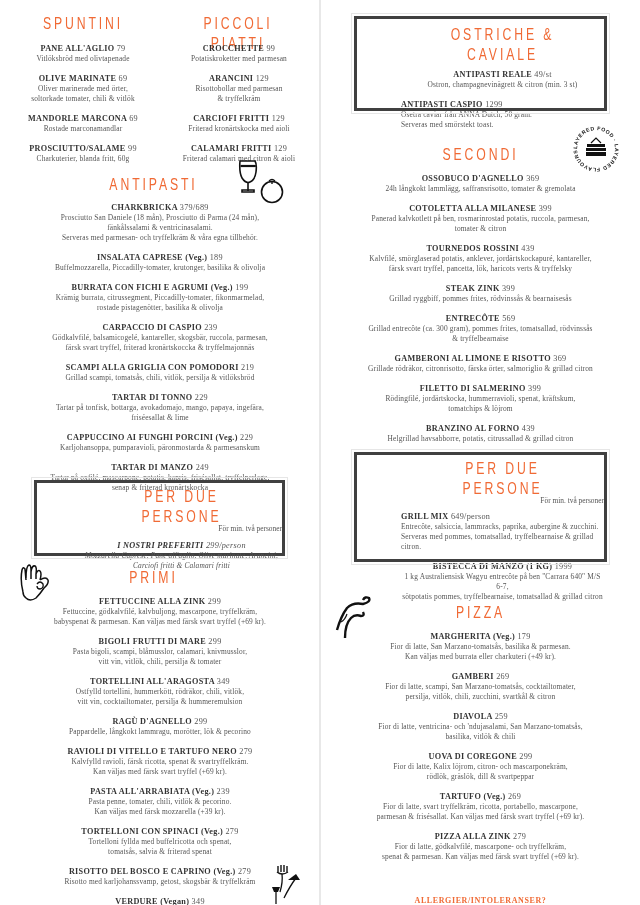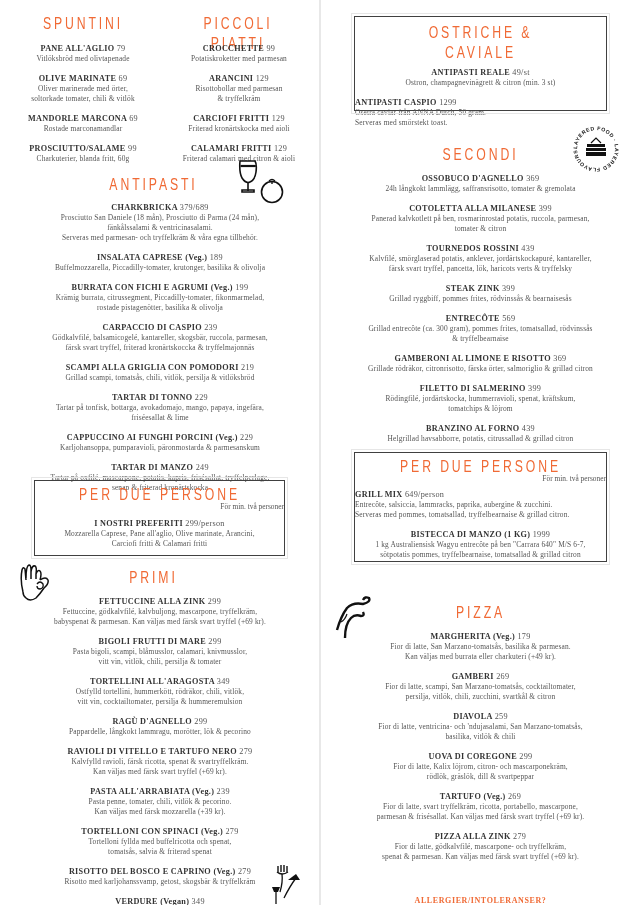--- a/index.html
+++ b/index.html
@@ -17,21 +17,21 @@
       color: #f06a35; letter-spacing: 4px; font-size: 17px; font-weight: 400;
       transform: scaleX(0.72); transform-origin: center;
     }
 
     .col { position: absolute; text-align: center; }
     .item { margin-bottom: 9px; }
     .item .name { font-family: "Liberation Serif", serif; font-weight: 700; font-size: 8.2px; color: #333; letter-spacing: 0.3px; line-height: 11px; }
     .item .price { font-family: "Liberation Serif", serif; font-weight: 400; font-size: 8.2px; color: #555; }
     .item .desc { font-family: "Liberation Serif", serif; font-size: 7.4px; color: #555; line-height: 10px; letter-spacing: 0.15px; }
 
-    .box { position: absolute; border: 1px solid #404040; outline: 1px solid #e6e6e6; outline-offset: 2px; }
+    .box { position: absolute; border: 3px solid #404040; outline: 1px solid #e6e6e6; outline-offset: 2px; padding-left: 44px; }
     .box .heading { position: relative; }
     .subtitle { font-family: "Liberation Serif", serif; font-size: 7.4px; color: #555; text-align: right; }
 
     .allergy { position: absolute; left: 0; right: 0; text-align: center; }
     .allergy .q { font-family: "Liberation Serif", serif; font-weight: 700; font-size: 8px; color: #f06a35; letter-spacing: 0.6px; margin-top: 20px; }
     .allergy .a { font-family: Liberation Sans, sans-serif; font-weight: 700; font-size: 12px; color: #333; letter-spacing: 0.3px; text-align: right; }
 
     svg.doodle { position: absolute; }
   </style>
 </head>
@@ -127,21 +127,21 @@
     <div class="item">
         <div class="name"><span>TARTAR DI MANZO</span> <span class="price">249</span></div>
         <div class="desc">Tartar på oxfilé, mascarpone, potatis, kapris, frisésallat, tryffelperlage,</div>
         <div class="desc">senap &amp; friterad kronärtskocka</div>
       </div>
   </div>
 
   <div class="box" style="left:34px; top:480px; width:251px; height:76px;">
     <div class="heading" style="margin-top:4px;">PER DUE PERSONE</div>
     <div class="subtitle" style="margin-top:-3px;">För min. två personer</div>
-    <div class="item" style="margin-top:7px; text-align:center;">
+    <div class="item" style="margin-top:7px; text-align:center;font-style:italic;">
         <div class="name"><span>I NOSTRI PREFERITI</span> <span class="price">299/person</span></div>
         <div class="desc">Mozzarella Caprese, Pane all'aglio, Olive marinate, Arancini,</div>
         <div class="desc">Carciofi fritti &amp; Calamari fritti</div>
       </div>
   </div>
 
   <svg class="doodle" style="left:18px; top:562px;" width="34" height="40" viewBox="0 0 34 40">
     <path d="M5 30 Q2 18 4 8 Q5 4 7 7 L8 18 M8 16 Q8 4 11 3 Q13 3 13 8 L13 17 M13 10 Q14 3 17 4 Q19 5 18 12 L18 17 M18 12 Q20 7 22 9 Q24 11 22 18 M22 18 Q28 14 30 18 Q31 22 26 26 Q22 32 18 36 Q12 40 8 36 Q5 34 5 30" fill="none" stroke="#111" stroke-width="1.5"></path>
     <path d="M19 22 Q22 18 25 22 Q26 26 22 27 Q19 27 19 24" fill="none" stroke="#111" stroke-width="1.3"></path>
   </svg>

